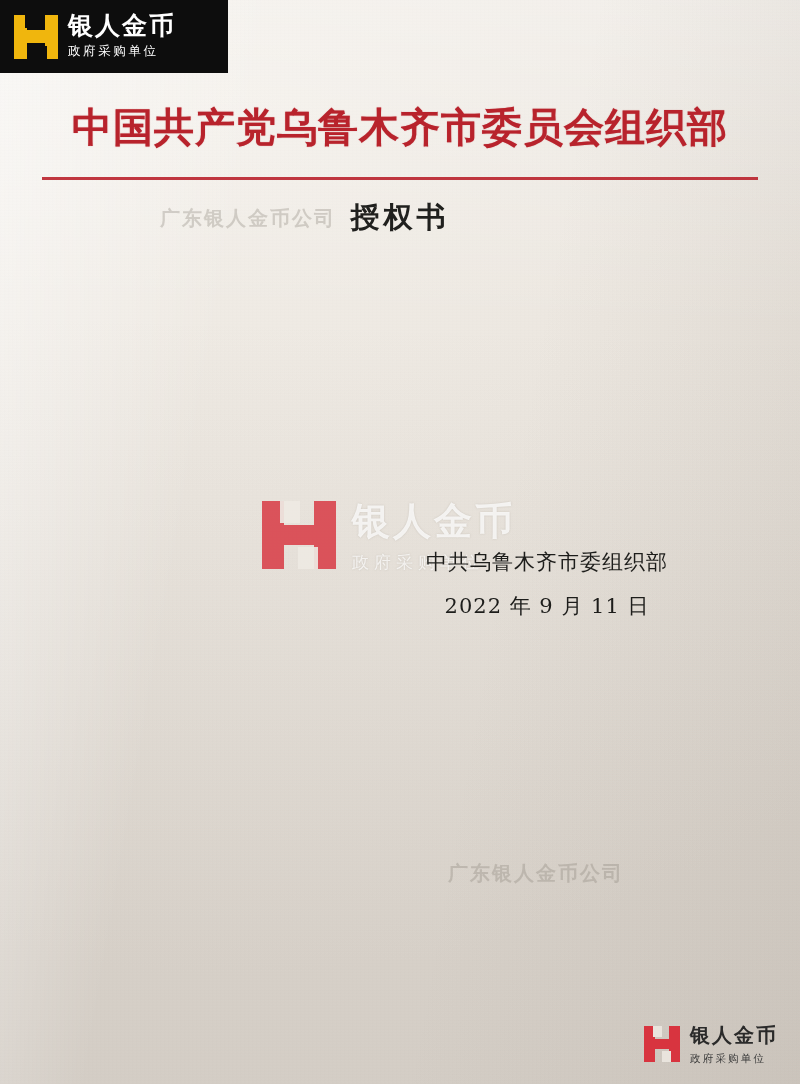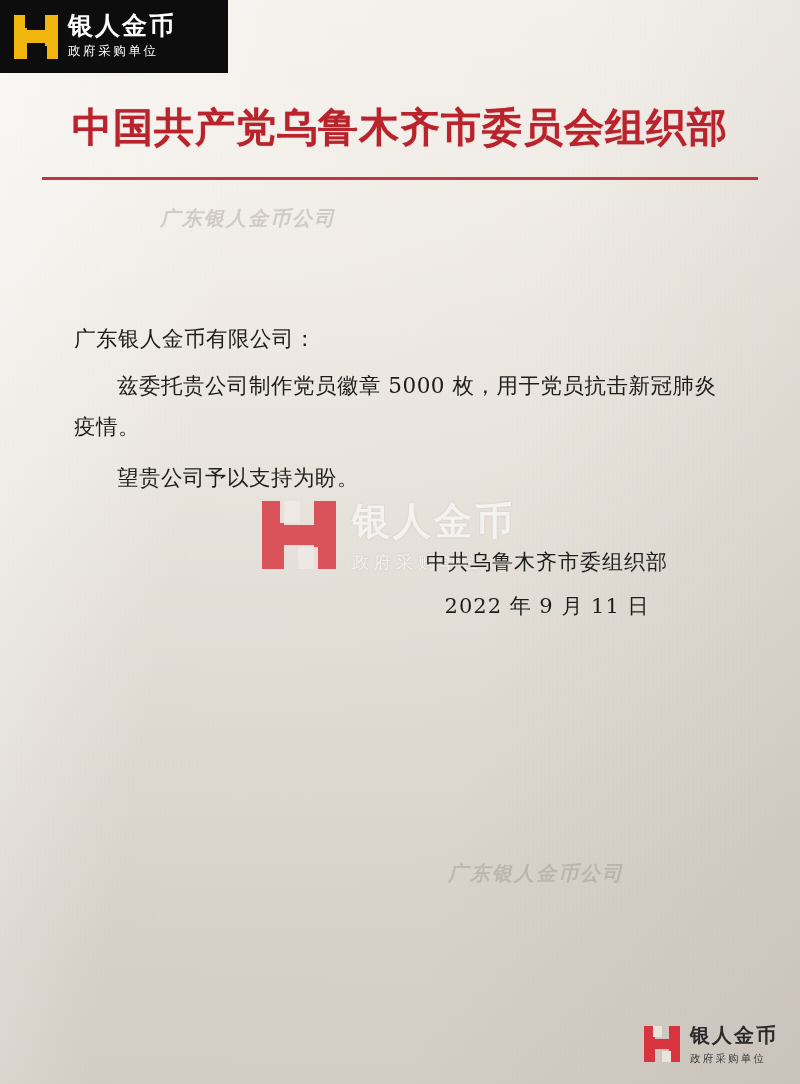--- a/index.html
+++ b/index.html
@@ -198,21 +198,20 @@
   .seal .arc-bottom { bottom: 18px; font-size: 16px; letter-spacing: 4px; }
 
   
   .wm {
     position: absolute;
     color: rgba(130,122,112,0.30);
     font-weight: bold;
     letter-spacing: 2px;
     pointer-events: none;
     white-space: nowrap;
-    font-style: italic;
   }
   .wm-1 { left: 160px; top: 205px; font-size: 20px; }
   .wm-2 { left: 448px; top: 860px; font-size: 20px; }
 
   .wm-center {
     position: absolute;
     left: 262px;
     top: 496px;
     display: flex;
     align-items: center;
@@ -300,26 +299,22 @@
     </div>
   </div>
 
   <div class="wm wm-1">广东银人金币公司</div>
 
   <div class="letterhead">
     <div class="letterhead-title">中国共产党乌鲁木齐市委员会组织部</div>
     <div class="letterhead-rule"></div>
   </div>
 
-
-  <div class="body-block">
-    <p class="p-salutation">广东银人金币有限公司：</p>
-    <p class="p-indent">兹委托贵公司制作党员徽章 5000 枚，用于党员抗击新冠肺炎疫情。</p>
-    <p class="p-indent p-gap">望贵公司予以支持为盼。</p>
-  </div>
+  <div class="doc-title">授权书</div>
+
 
   <div class="wm-center">
     <div class="mark">
       <span class="blk l"></span>
       <span class="blk r"></span>
       <span class="blk m"></span>
       <span class="blk cut1"></span>
       <span class="blk cut2"></span>
     </div>
     <div class="txt">

